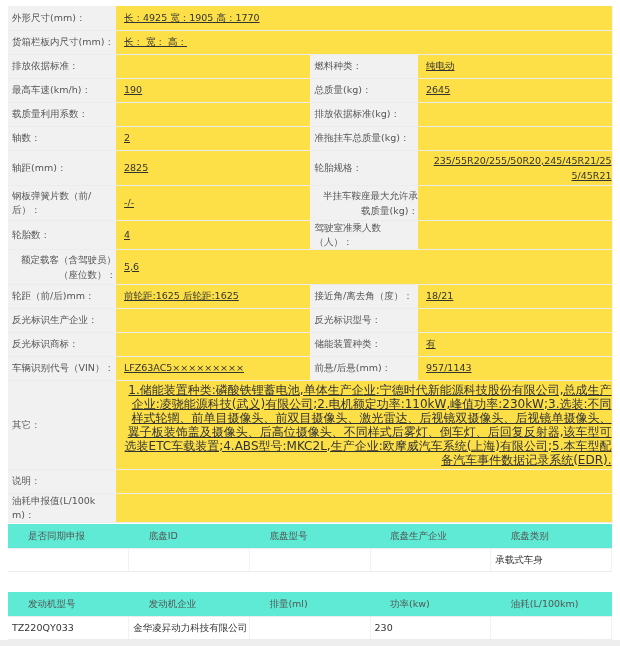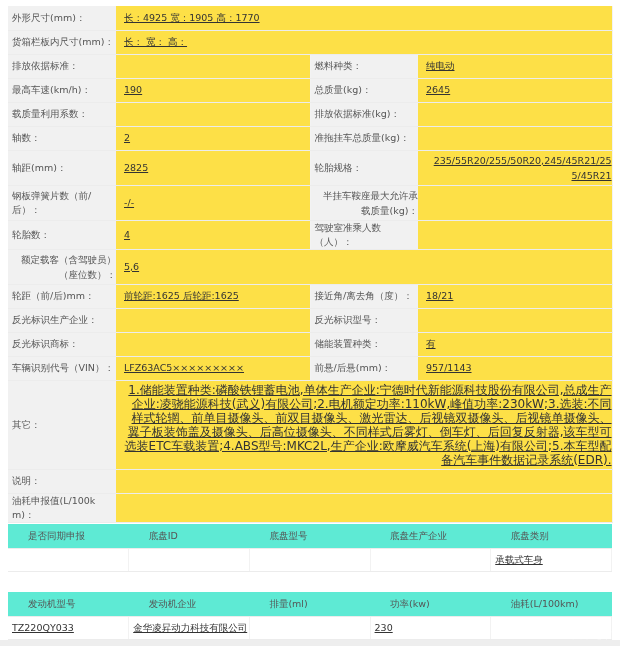--- a/index.html
+++ b/index.html
@@ -7,21 +7,21 @@
          font-family:"DejaVu Sans","Liberation Sans",sans-serif; font-size:9.5px; color:#444; }
   table { border-collapse:collapse; table-layout:fixed; position:absolute; left:8px; width:604px; }
   td, th { padding:0 0 0 8px; vertical-align:middle; text-align:left; font-weight:normal;
            border-bottom:1px solid #ececec; line-height:14px; word-break:break-all; }
   .lbl { background:#f1f1f1; color:#555; padding-left:4px; }
   .val { background:#fde047; color:#333; border-right:1px solid #f3f3f3;text-decoration:underline; }
   #spec { top:6px; }
   #chassis { top:524px; }
   #engine { top:592px; }
   .hdr td { background:#5eead4; color:#555; height:24px; padding-left:20px; }
-  .row td { background:#fff; color:#333; height:22px; padding-left:4px; border-right:1px solid #f2f2f2;text-decoration:underline; }
+  .row td { background:#fff; color:#333; height:22px; padding-left:4px; border-right:1px solid #f2f2f2; }
   #bottom-strip { position:absolute; left:0; top:640px; width:620px; height:6px; background:#eeeeee; }
   #watermark { position:absolute; left:572px; top:628px; color:rgba(255,255,255,0.85); font-size:10px; }
   .multi { line-height:15px; padding-top:2px; padding-bottom:2px;text-align:right; }
 </style>
 </head>
 <body>
 
 <table id="spec">
   <colgroup>
       <col style="width:108px">

